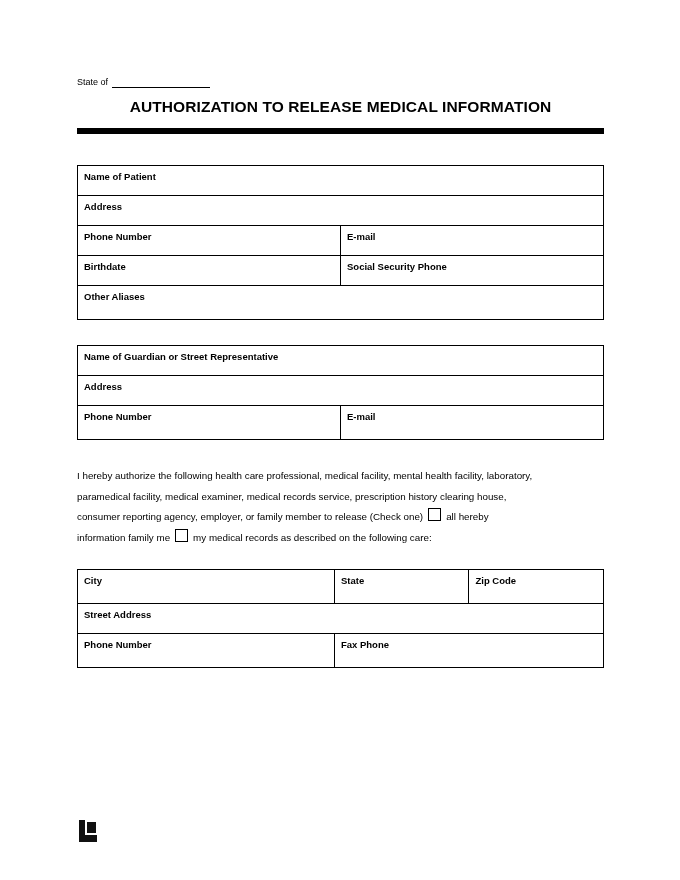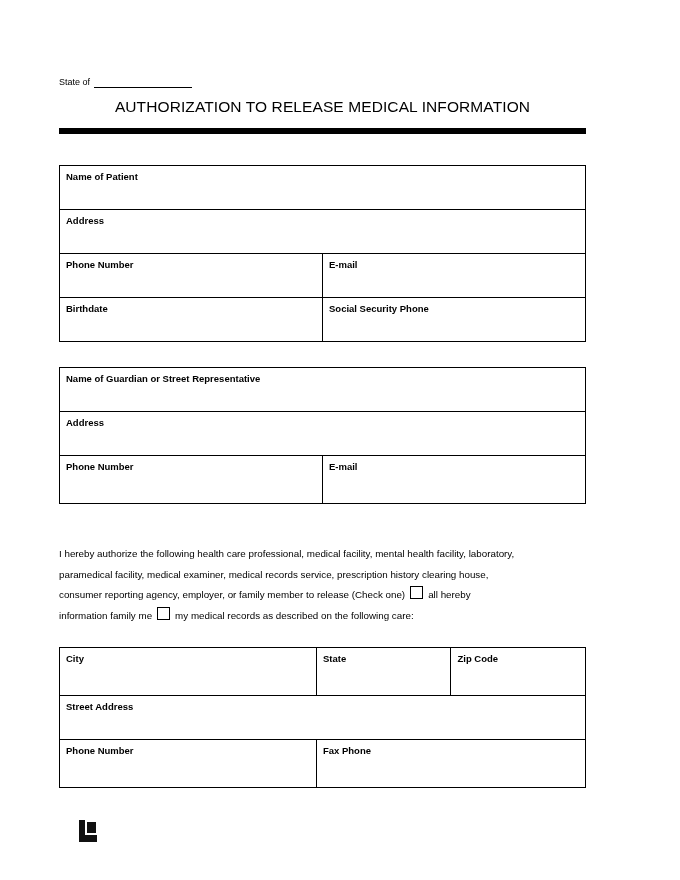--- a/index.html
+++ b/index.html
@@ -17,21 +17,21 @@
   }
   .page {
     position: absolute;
     left: 0; top: 0;
     width: 680px;
     height: 880px;
     background: #ffffff;
   }
   .content {
     position: absolute;
-    left: 59px;
+    left: 77px;
     top: 74px;
     width: 527px;
   }
 
   
   .state-line {
     font-size: 9px;
     font-weight: normal;
     display: flex;
     align-items: flex-end;
@@ -43,21 +43,21 @@
     display: inline-block;
     width: 98px;
     border-bottom: 1px solid #000;
     height: 11px;
   }
 
   
   .title {
     text-align: center;
     font-size: 15.5px;
-    font-weight: normal;
+    font-weight: bold;
     letter-spacing: 0.1px;
     margin-top: 9px;
     margin-bottom: 12px;
     line-height: 19px;
   }
   .title-rule {
     margin-top: 8px;
     height: 5px;
     background: #000;
     border-top: 1px solid #000;
@@ -66,34 +66,34 @@
 
   
   .tbl {
     width: 100%;
     border-collapse: collapse;
     table-layout: fixed;
   }
   .tbl td {
     border: 1px solid #000;
     vertical-align: top;
-    padding: 5px 6px 14px 6px;
+    padding: 5px 6px 0 6px;
     font-size: 9.5px;
     font-weight: bold;
     height: 24px;
     line-height: 11px;
   }
   .tbl td.tall { height: 28px; }
   .block1 { margin-top: 31px; }
   .block2 { margin-top: 25px; }
   .block3 { margin-top: 21px; }
 
   
   .para {
-    margin-top: 40px;
+    margin-top: 26px;
     font-size: 9.8px;
     line-height: 20.5px;
     text-align: left;
   }
   .para .ln { display: block; white-space: nowrap; }
   .chk {
     display: inline-block;
     width: 11px;
     height: 11px;
     border: 1px solid #000;
@@ -152,20 +152,23 @@
         <td colspan="2">Address</td>
       </tr>
       <tr>
         <td style="width:50%">Phone Number</td>
         <td style="width:50%">E-mail</td>
       </tr>
       <tr>
         <td>Birthdate</td>
         <td>Social Security Phone</td>
       </tr>
+      <tr>
+        <td colspan="2" class="tall">Other Aliases</td>
+      </tr>
     </tbody>
       </table>
 
     <table class="tbl block2">
       <tbody>
           <tr>
         <td colspan="2">Name of Guardian or Street Representative</td>
       </tr>
       <tr>
         <td colspan="2">Address</td>

